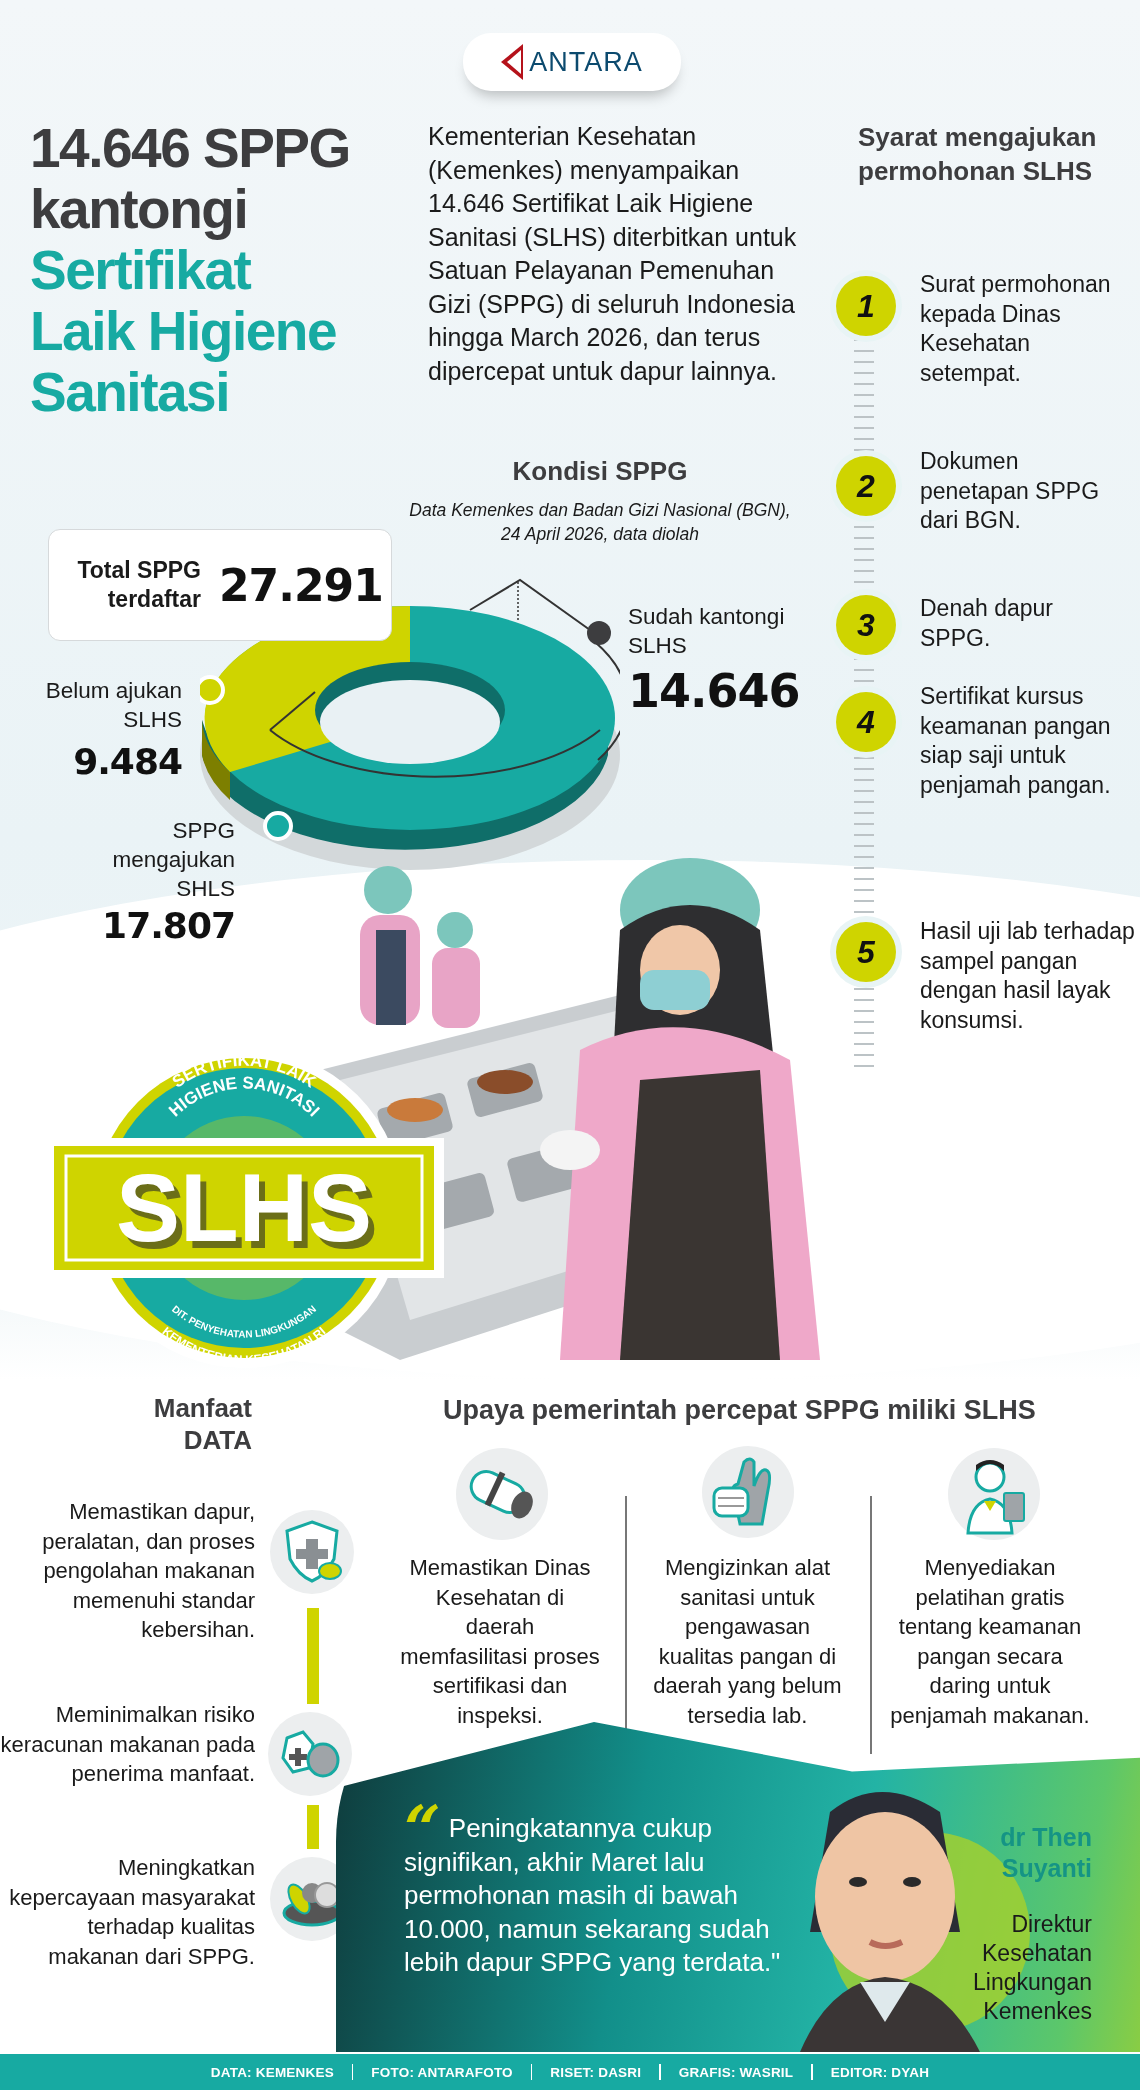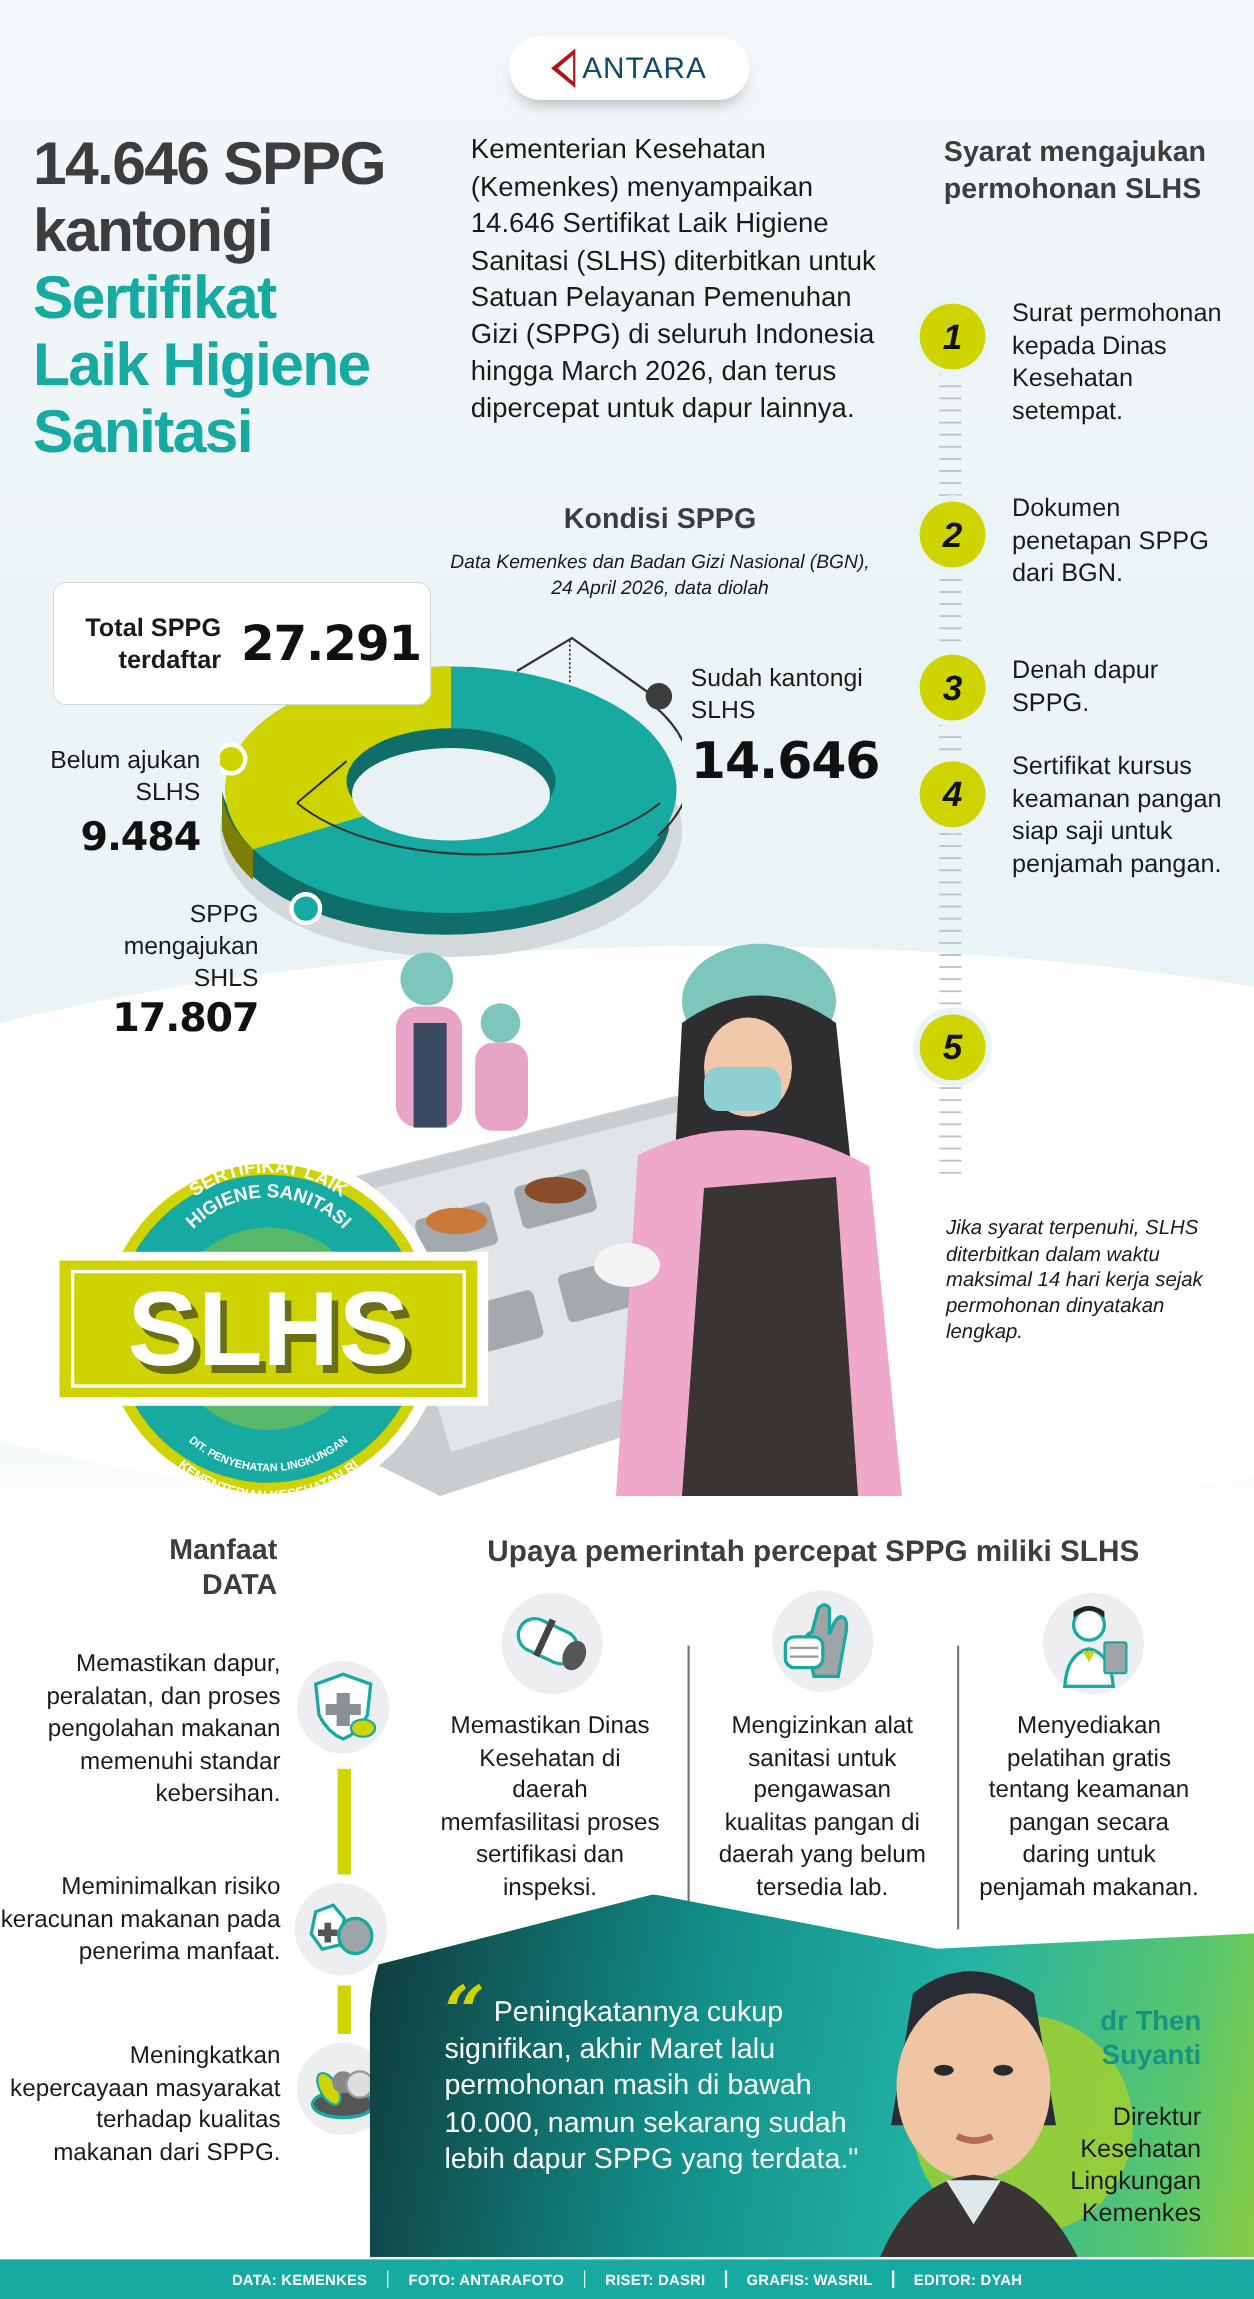--- a/index.html
+++ b/index.html
@@ -90,22 +90,22 @@
   <div class="abs step-text" style="left:920px;top:594px;">Denah dapur SPPG.</div>
 
   <div class="abs step-num" style="left:836px;top:692px;">
       <span>4</span>
     </div>
   <div class="abs step-text" style="left:920px;top:682px;">Sertifikat kursus keamanan pangan siap saji untuk penjamah pangan.</div>
 
   <div class="abs step-num" style="left:836px;top:922px;">
       <span>5</span>
     </div>
-
-  <p class="abs note">Jika syarat terpenuhi, SLHS diterbitkan dalam waktu maksimal 14 hari kerja sejak permohonan dinyatakan lengkap.</p>
+  <div class="abs step-text" style="left:920px;top:917px;width:215px;">Hasil uji lab terhadap sampel pangan dengan hasil layak konsumsi.</div>
+
 
   <div class="abs kondisi-title">Kondisi SPPG</div>
   <div class="abs kondisi-sub">Data Kemenkes dan Badan Gizi Nasional (BGN), 24 April 2026, data diolah</div>
 
   <svg class="abs" style="left:200px;top:560px;" width="420" height="320" viewBox="0 0 420 320">
     <ellipse cx="210" cy="195" rx="210" ry="115" fill="#d3d8da"></ellipse>
 
     <path d="M2 160 A205 110 0 0 0 408 160 L408 195 A205 110 0 0 1 2 195 Z" fill="#0f6e69"></path>
     <path d="M2 160 A205 110 0 0 0 30 212 L30 240 A205 110 0 0 1 2 195 Z" fill="#7d7f00"></path>
 

